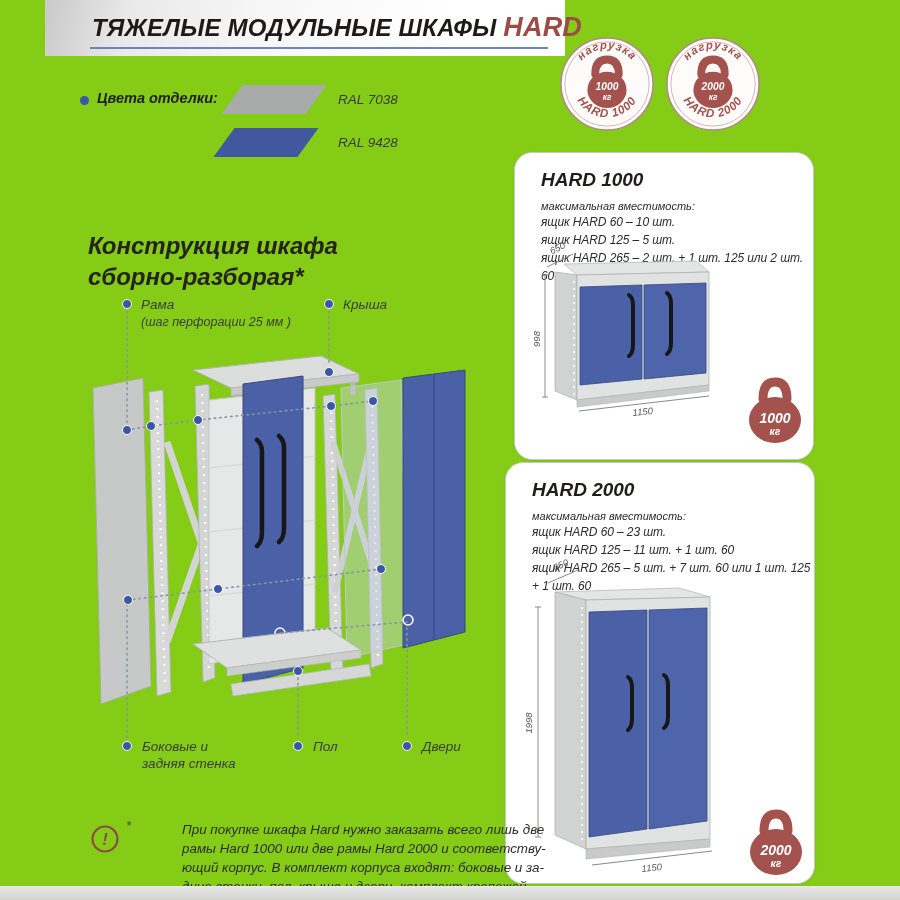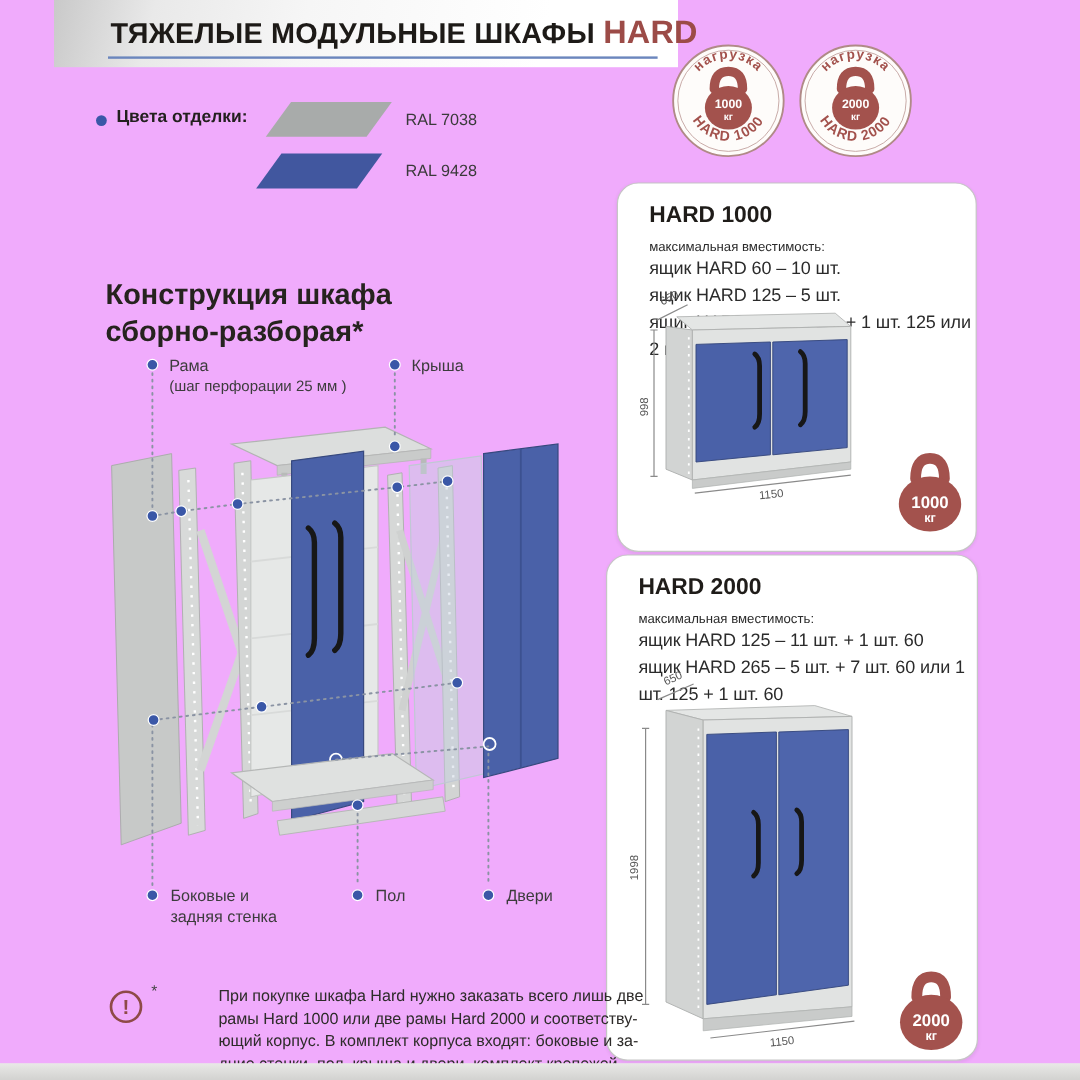--- a/index.html
+++ b/index.html
@@ -1,17 +1,17 @@
 <!DOCTYPE html>
 <html><head>
 <meta charset="utf-8">
 <style>
   html,body{margin:0;padding:0;}
-  .page{position:relative;width:900px;height:900px;background:#f0abfc;overflow:hidden;
-        font-family:"Liberation Sans",sans-serif;color:#24211e;}
+  .page{position:relative;width:900px;height:900px;background:#84cc16;overflow:hidden;
+        font-family:"Liberation Sans",sans-serif;color:#24211e;font-style:italic;}
   
   .header-band{position:absolute;left:45px;top:0;width:520px;height:56px;
     background:linear-gradient(103deg,#c9c9c9 0%,#e9e9e9 16%,#f6f6f6 40%,#ffffff 78%);}
   .header-title{position:absolute;left:92px;top:12px;font-size:24px;font-weight:800;
     letter-spacing:.2px;color:#1d1a17;white-space:nowrap;}
   .header-title .red{color:#9c4b47;font-size:27px;}
   .header-underline{position:absolute;left:90px;top:47px;width:458px;height:2px;background:#6b86bd;}
   
   .bullet{position:absolute;width:9px;height:9px;border-radius:50%;background:#3a57a7;}
   .colors-label{position:absolute;left:97px;top:90px;font-size:14.5px;font-weight:700;color:#23201e;}
@@ -22,21 +22,21 @@
   
   .constr-title{position:absolute;left:88px;top:230px;font-size:24px;font-weight:800;
     line-height:1.3;color:#26231f;}
   
   .card{position:absolute;background:#fff;border:1.5px solid #c6c6c6;border-radius:18px;
     box-shadow:0 1px 3px rgba(0,0,0,.06);}
   .card-1{left:514px;top:152px;width:298px;height:306px;}
   .card-2{left:505px;top:462px;width:308px;height:420px;}
   .card-title{margin:16px 0 0 26px;font-size:19px;font-weight:800;color:#1f1c19;}
   .cap-title{margin:9px 0 1px 26px;font-size:11px;color:#2b2b2b;}
-  .cap-line{margin-left:26px;font-size:15px;line-height:1.5;color:#2b2b2b;letter-spacing:-.1px;}
+  .cap-line{margin-left:26px;font-size:12px;line-height:1.5;color:#2b2b2b;letter-spacing:-.1px;}
   .abs{position:absolute;}
   
   .footnote-star{position:absolute;left:126px;top:818px;font-size:13px;color:#444;}
   .footnote-text{position:absolute;left:138px;top:820px;width:372px;font-size:13.4px;
     line-height:1.42;color:#2e2c2a;margin-left:44px;}
   .bottom-strip{position:absolute;left:0;top:886px;width:900px;height:14px;
     background:linear-gradient(#e9e9e7,#d2d2d0);}
   svg text{font-family:"Liberation Sans",sans-serif;}
 </style>
 </head>
@@ -238,20 +238,21 @@
       <path d="M 20 24 Q 20 7 32 7 Q 44 7 44 24" fill="none" stroke="#a3524d" stroke-width="9" stroke-linecap="round"></path>
       <ellipse cx="32" cy="45" rx="26" ry="23" fill="#a3524d"></ellipse>
       <text x="32" y="48" text-anchor="middle" font-size="14" font-weight="bold" fill="#fff">1000</text>
       <text x="32" y="60" text-anchor="middle" font-size="10.5" font-weight="bold" fill="#fff">кг</text>
     </svg>
   </div>
 
   <div class="card card-2">
     <div class="card-title">HARD 2000</div>
     <div class="cap-title">максимальная вместимость:</div>
+    <div class="cap-line">ящик HARD 60 – 23 шт.</div>
     <div class="cap-line">ящик HARD 125 – 11 шт. + 1 шт. 60</div>
     <div class="cap-line">ящик HARD 265 – 5 шт. + 7 шт. 60 или 1 шт. 125 + 1 шт. 60</div>
 
     <svg class="abs" style="left:16px;top:96px" width="230" height="318" viewBox="0 0 230 318">
       <polygon points="33,33 157,29 188,38 64,41" fill="#e4e6e5" stroke="#b8bab9" stroke-width="0.8"></polygon>
       <polygon points="33,33 64,41 64,290 33,276" fill="#d2d4d3" stroke="#b0b2b1" stroke-width="0.8"></polygon>
       <line x1="60" y1="48" x2="60" y2="286" stroke="#ffffff" stroke-width="1.5" stroke-dasharray="2 5"></line>
       <polygon points="64,41 188,38 188,280 64,290" fill="#e1e3e2" stroke="#b0b2b1" stroke-width="0.8"></polygon>
       <polygon points="67,53 125,51 125,270 67,278" fill="#4a61a8" stroke="#37497e" stroke-width="0.8"></polygon>
       <polygon points="127,51 185,49 185,262 127,270" fill="#4e65ac" stroke="#37497e" stroke-width="0.8"></polygon>

